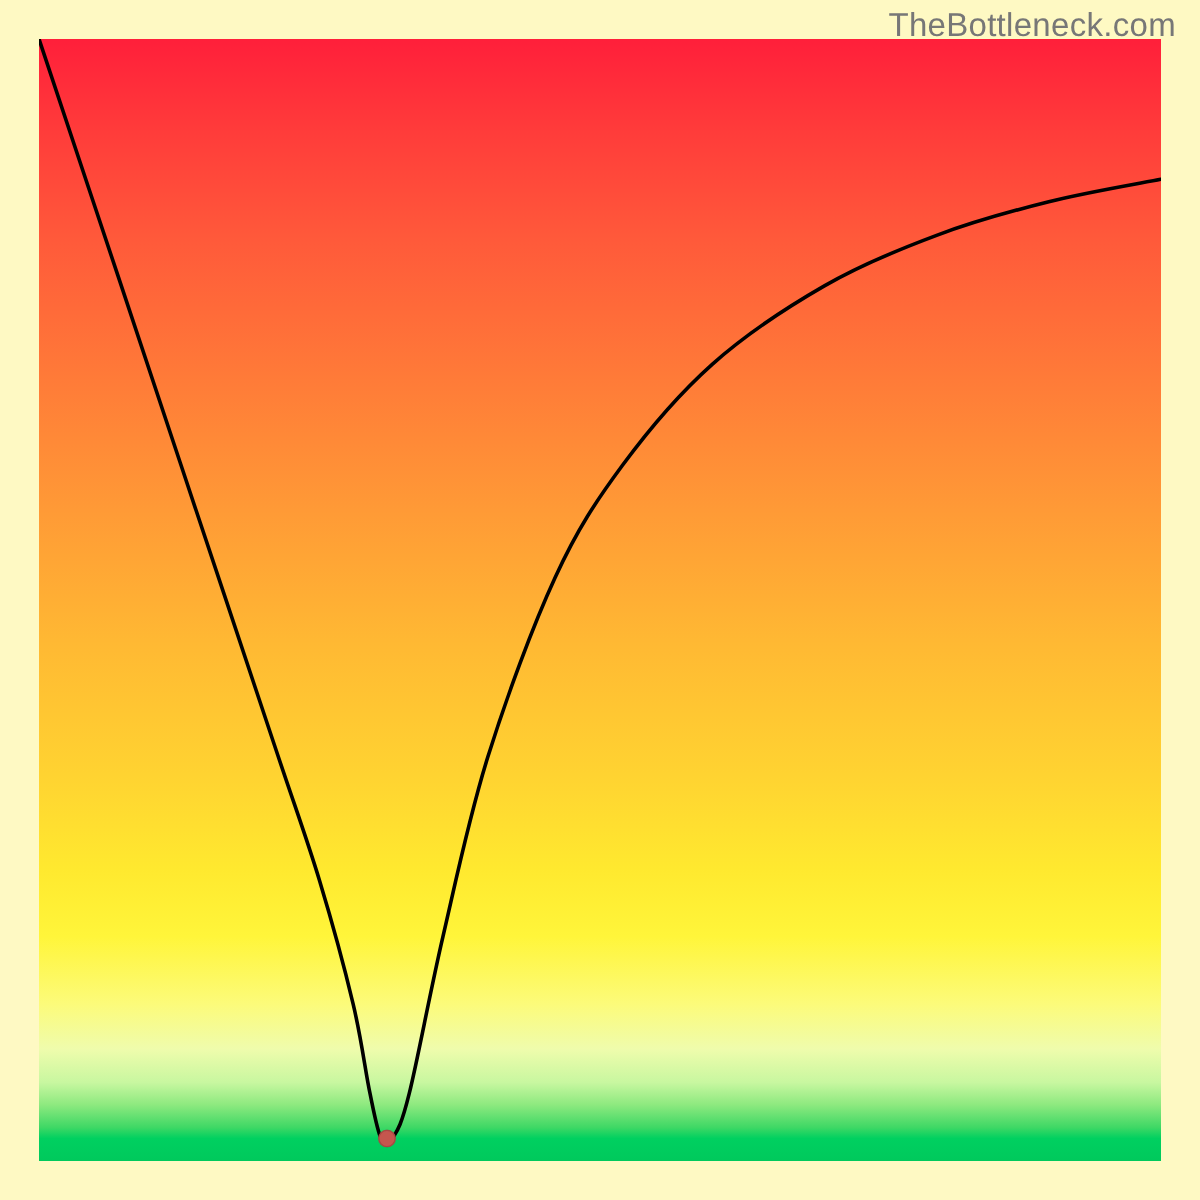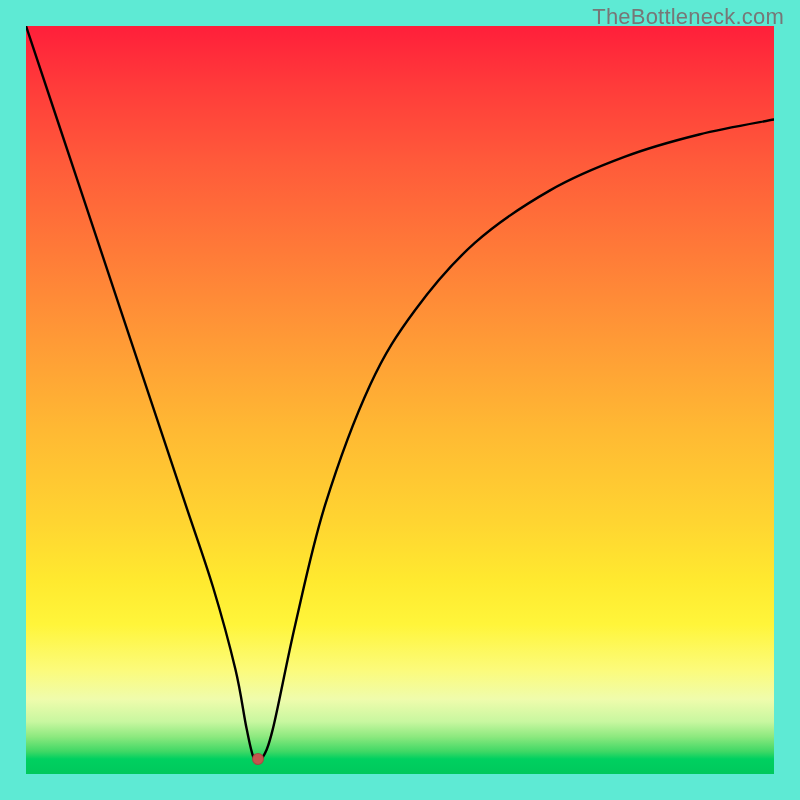--- a/index.html
+++ b/index.html
@@ -1,20 +1,20 @@
 <!DOCTYPE html>
 <html><head>
 <meta charset="utf-8">
 <style>
   * { margin: 0; padding: 0; box-sizing: border-box; }
   html, body { width: 800px; height: 800px; overflow: hidden; background: #000; font-family: Arial, sans-serif; }
   .frame {
     width: 800px;
     height: 800px;
-    background: #5eead4;
+    background: #fef9c3;
     position: relative;
   }
   .watermark {
     position: absolute;
     top: 4px;
     right: 16px;
     color: #777;
     font-size: 22px;
     font-weight: 500;
     letter-spacing: 0.2px;

